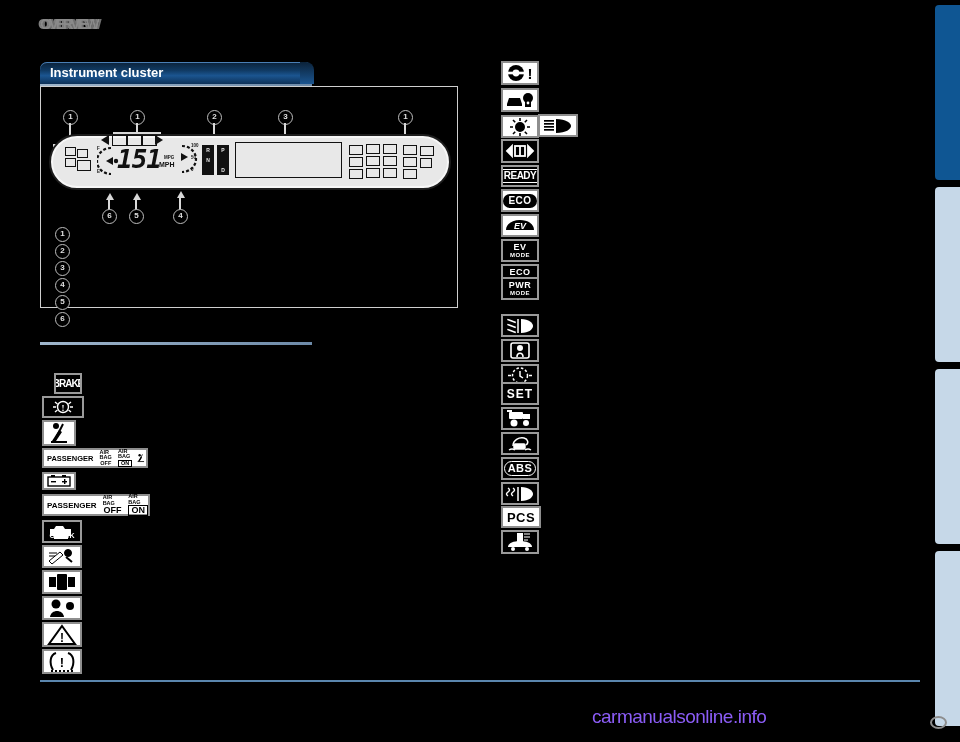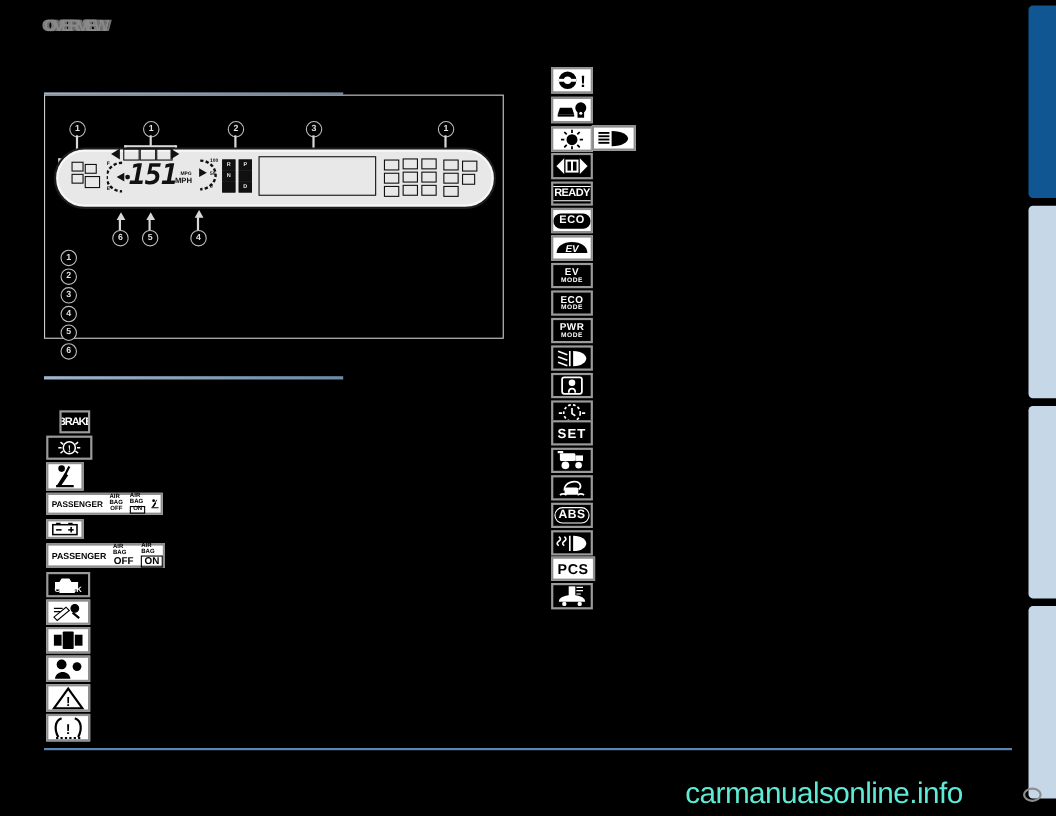--- a/index.html
+++ b/index.html
@@ -95,32 +95,36 @@
   .airbagrow .stack .t{font-size:5.5px;font-weight:bold;}
   .airbagrow .onbox{border:1.5px solid #000;padding:0 2px;}
 
   
   .tab{position:absolute;right:0;width:25px;border-radius:4px 0 0 4px;}
   .tab.active{background:#0f5693;}
   .tab.idle{background:#c6d8e8;}
 
   .rule{position:absolute;left:40px;top:680px;width:880px;height:2px;background:#5b86ae;}
 
-  .watermark{position:absolute;left:623px;top:706px;font-size:27px;color:#5eead4;
+  .watermark{position:absolute;left:592px;top:706px;font-size:19px;color:#8b5cf6;
       font-family:"Liberation Sans", sans-serif;letter-spacing:-0.5px;}
   .circle-mark{position:absolute;left:930px;top:716px;width:13px;height:9px;
       border:2px solid #8d8d8d;border-radius:50%;}
 </style>
 </head>
 <body>
 
 <div class="page">
 
   <div class="overview-title">OVERVIEW</div>
 
+  <div class="sec-head" style="left:40px;top:62px;">
+    <span class="label">Instrument cluster</span>
+    <span class="rtab"></span>
+  </div>
   <div class="sec-underline" style="left:40px;top:84px;"></div>
 
   <div class="figbox">
 
     <div class="co" style="left:22px;top:23px;">1</div>
     <div class="leader" style="left:28px;top:36px;width:1.5px;height:22px;"></div>
     <div class="leader" style="left:12px;top:57px;width:33px;height:1.5px;"></div>
     <div class="leader" style="left:12px;top:57px;width:1.5px;height:8px;"></div>
     <div class="leader" style="left:44px;top:57px;width:1.5px;height:8px;"></div>
 
@@ -448,21 +452,21 @@
     </span>
   </div>
 
   <div class="tile inv" style="left:501px;top:264px;width:38px;height:23px;">
     <span style="display:flex;flex-direction:column;align-items:center;line-height:1;">
       <span class="tx" style="font-size:9px;">ECO</span>
       <span class="tx xs" style="font-size:6px;">MODE</span>
     </span>
   </div>
 
-  <div class="tile inv" style="left:501px;top:289px;width:38px;height:23px;text-align:right;">
+  <div class="tile inv" style="left:501px;top:277px;width:38px;height:23px;text-align:right;">
     <span style="display:flex;flex-direction:column;align-items:center;line-height:1;">
       <span class="tx" style="font-size:9px;">PWR</span>
       <span class="tx xs" style="font-size:6px;">MODE</span>
     </span>
   </div>
 
   <div class="tile inv" style="left:501px;top:314px;width:38px;height:23px;">
     <svg width="30" height="18" viewBox="0 0 30 18">
         <g fill="#fff">
       <path d="M16 2 C24 2 28 6 28 9 C28 12 24 16 16 16 Z"></path>

